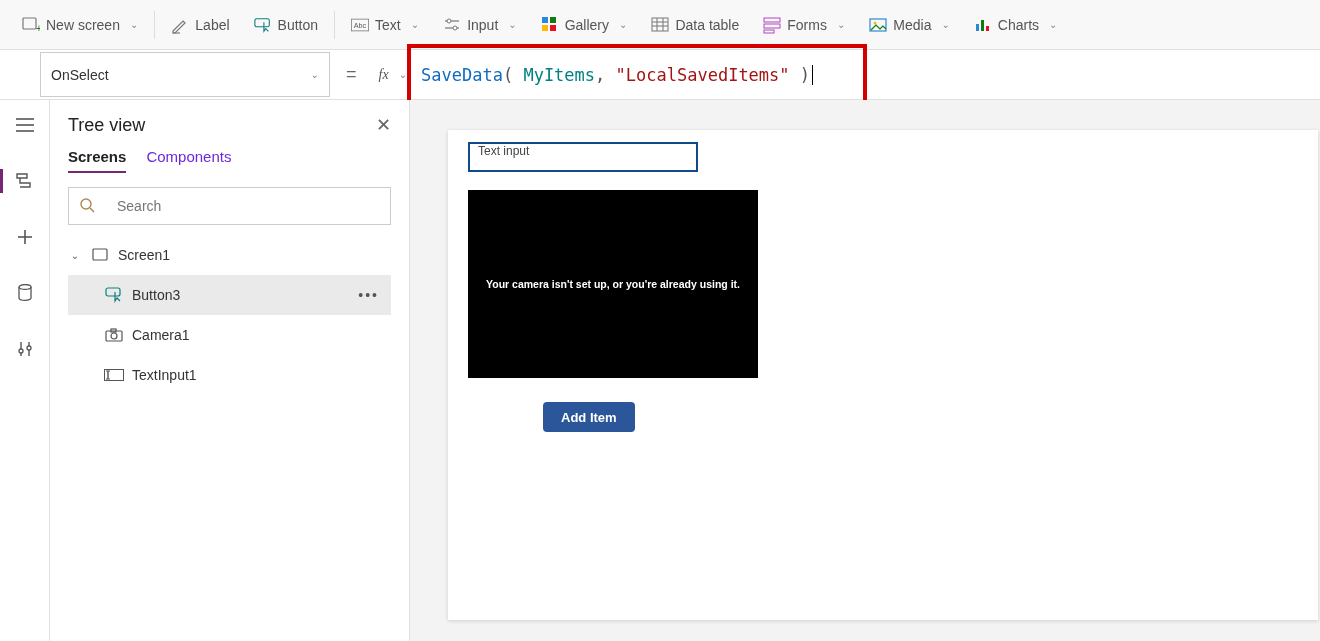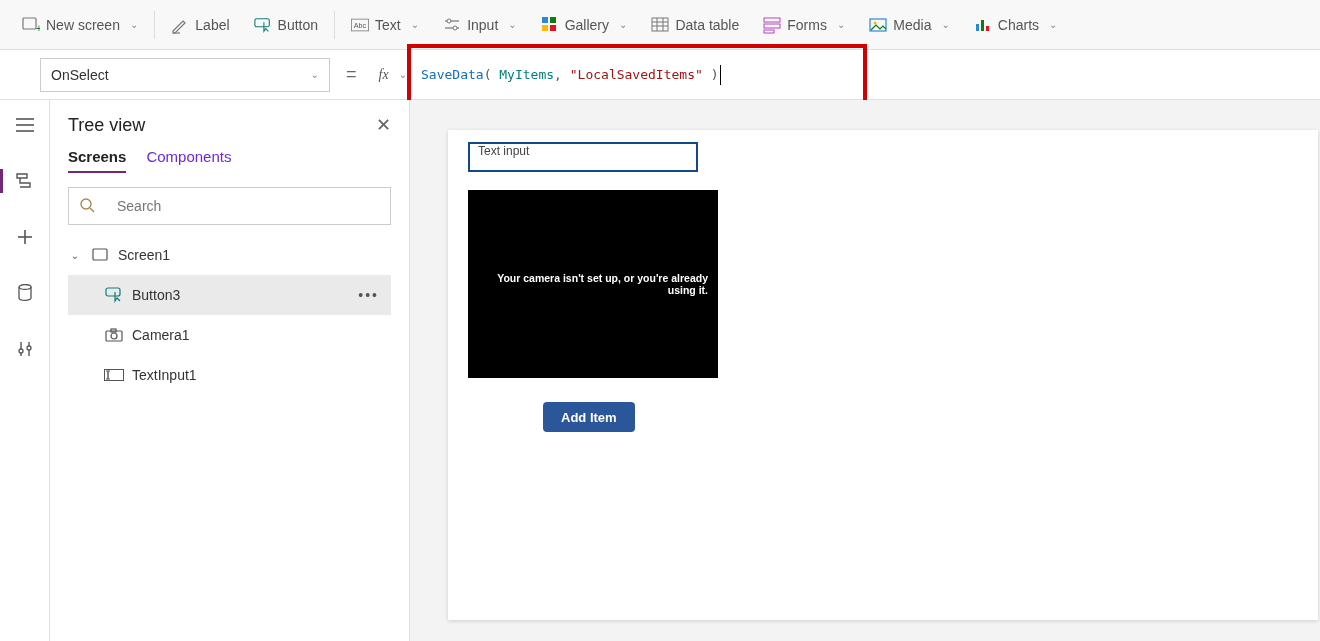--- a/index.html
+++ b/index.html
@@ -41,21 +41,21 @@
   
   .formula-bar {
     height: 50px;
     display: flex;
     align-items: center;
     background: #fff;
     border-bottom: 1px solid #e0e0e0;
   }
   .property-select {
     width: 290px;
-    height: 34px;
+    height: 45px;
     margin-left: 40px;
     border: 1px solid #ccc;
     display: flex;
     align-items: center;
     padding: 0 10px;
     justify-content: space-between;
     background: #fff;
     color: #333;
   }
   .equals {
@@ -74,21 +74,21 @@
     padding: 0 6px;
   }
   .formula-input-wrap {
     border: 4px solid #d40000;
     height: 62px;
     display: flex;
     align-items: center;
     padding: 0 10px;
     min-width: 460px;
     font-family: Consolas, monospace;
-    font-size: 13px;
+    font-size: 17px;
   }
   .tok-func { color: #0f6cbf; }
   .tok-paren { color: #555; }
   .tok-ident { color: #008080; }
   .tok-str { color: #a31515; }
   .tok-punct { color: #555; }
   .caret {
     display: inline-block;
     width: 1px;
     height: 20px;
@@ -218,30 +218,30 @@
     display: flex;
     align-items: flex-start;
     padding: 0 8px;
     font-size: 12px;
     color: #444;
   }
   .camera-box {
     position: absolute;
     left: 20px;
     top: 60px;
-    width: 250px;
+    width: 290px;
     height: 188px;
     background: #000;
     display: flex;
     align-items: center;
     justify-content: center;
     color: #fff;
     font-size: 10.5px;
     font-weight: 600;
-    text-align: right;
+    text-align: center;
     padding: 10px;
   }
   .canvas-btn {
     position: absolute;
     height: 30px;
     background: #2b579a;
     color: #fff;
     display: flex;
     align-items: center;
     justify-content: center;

